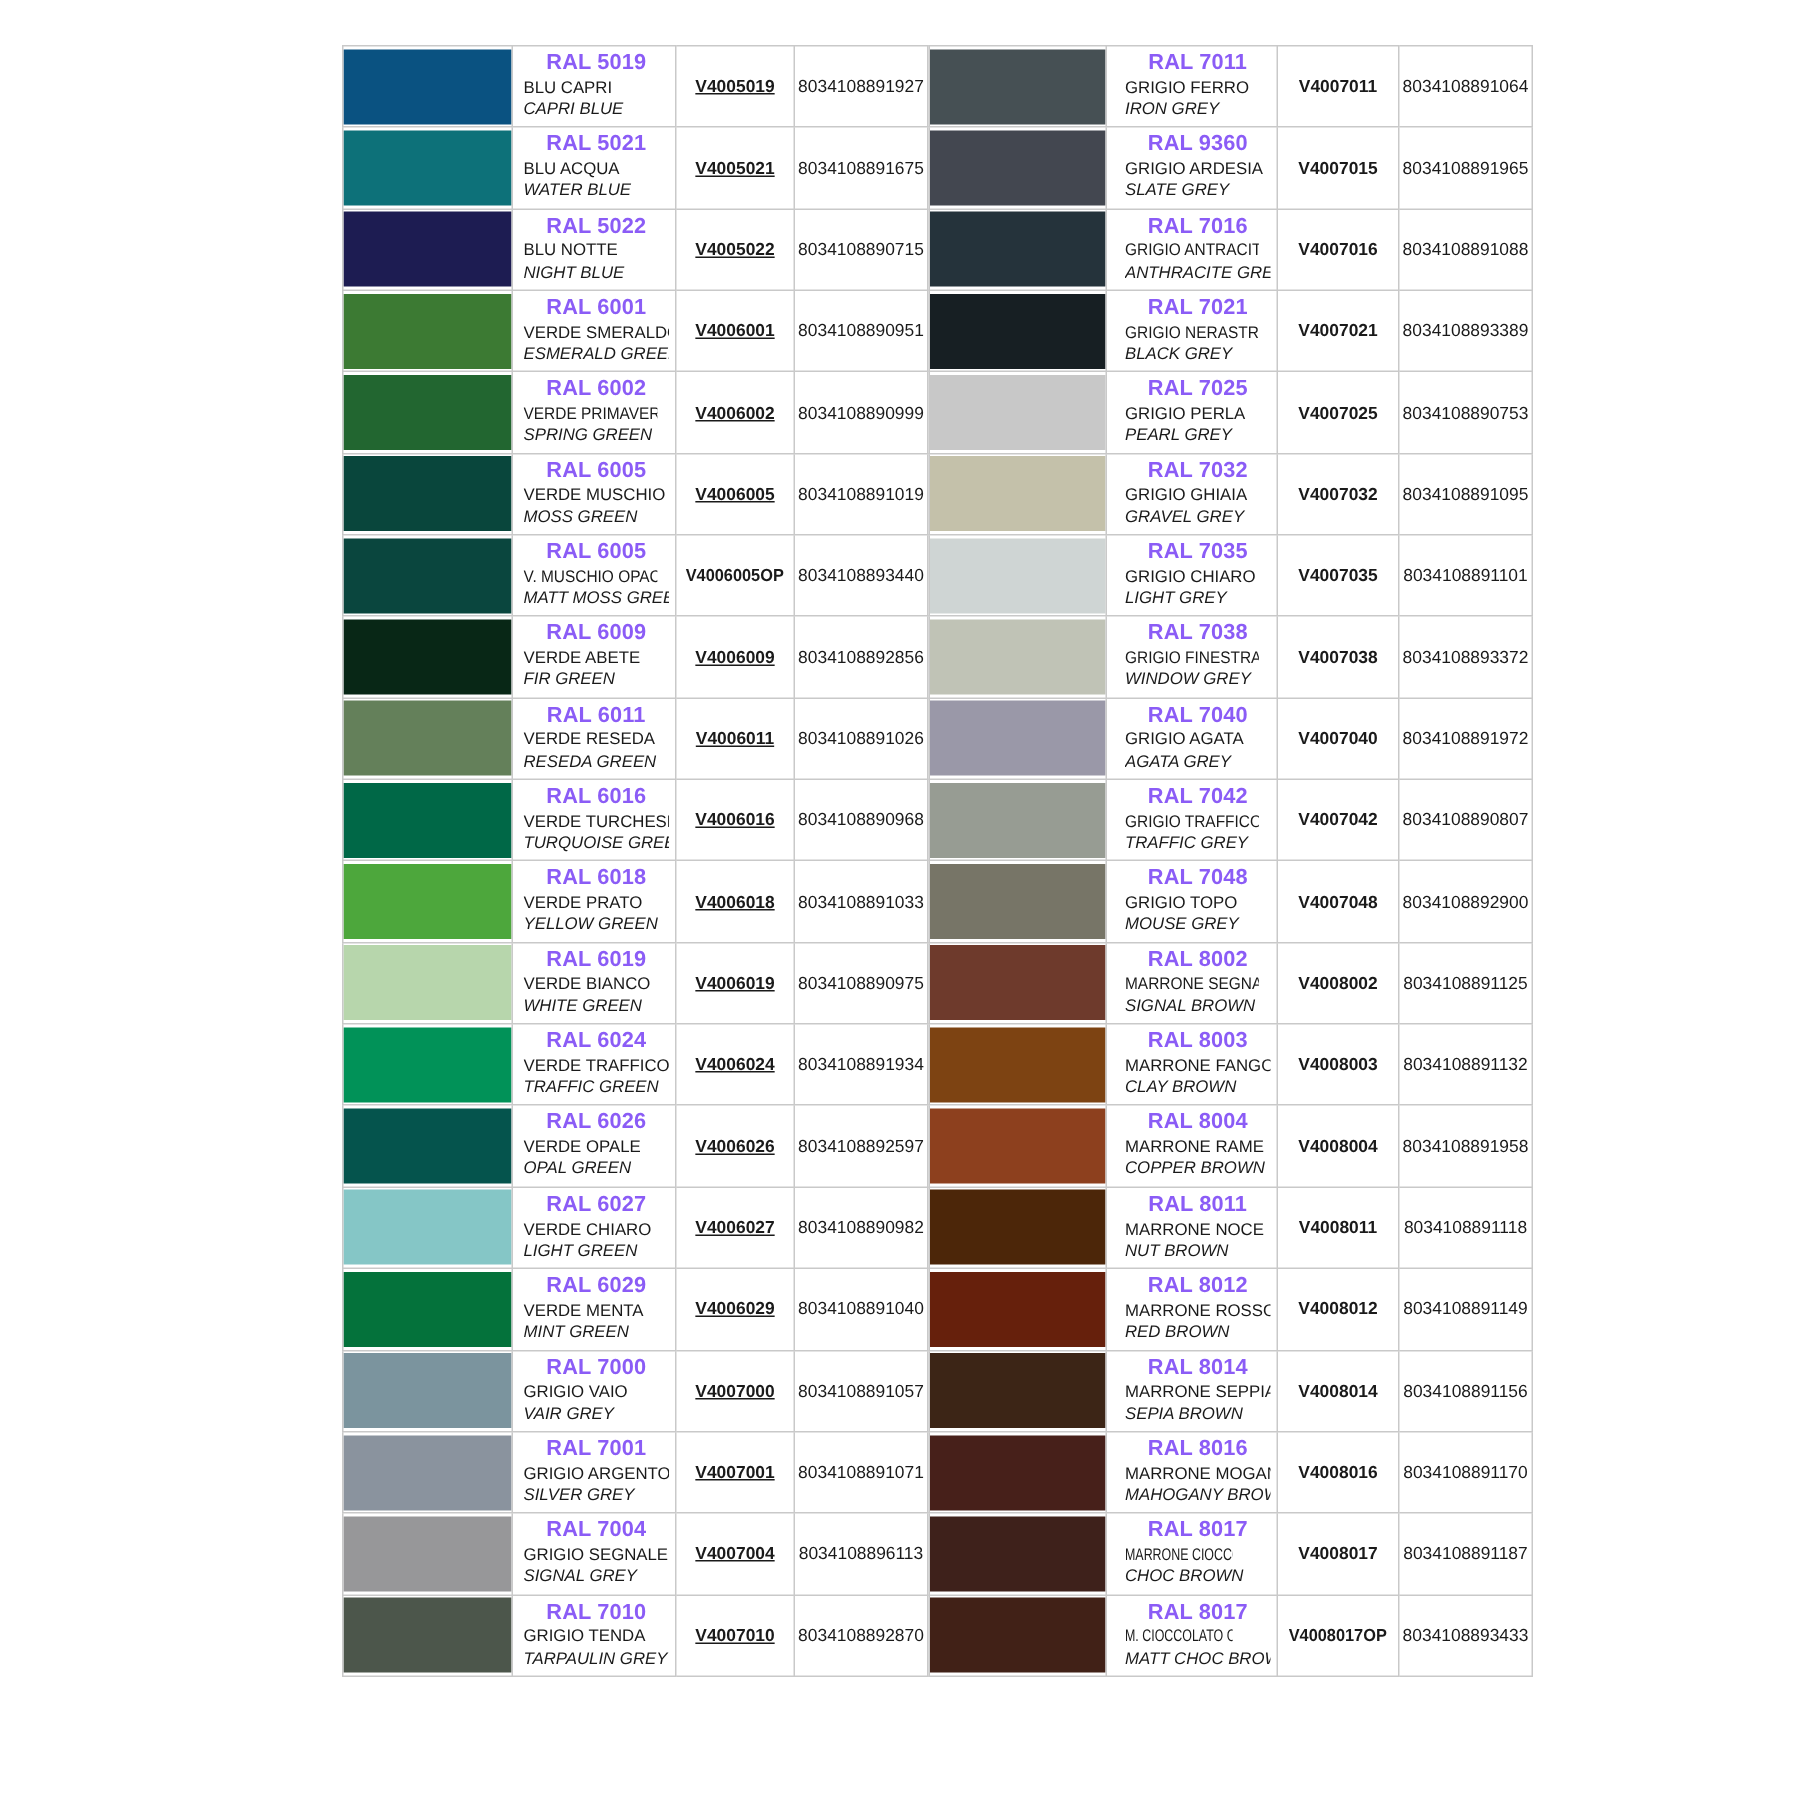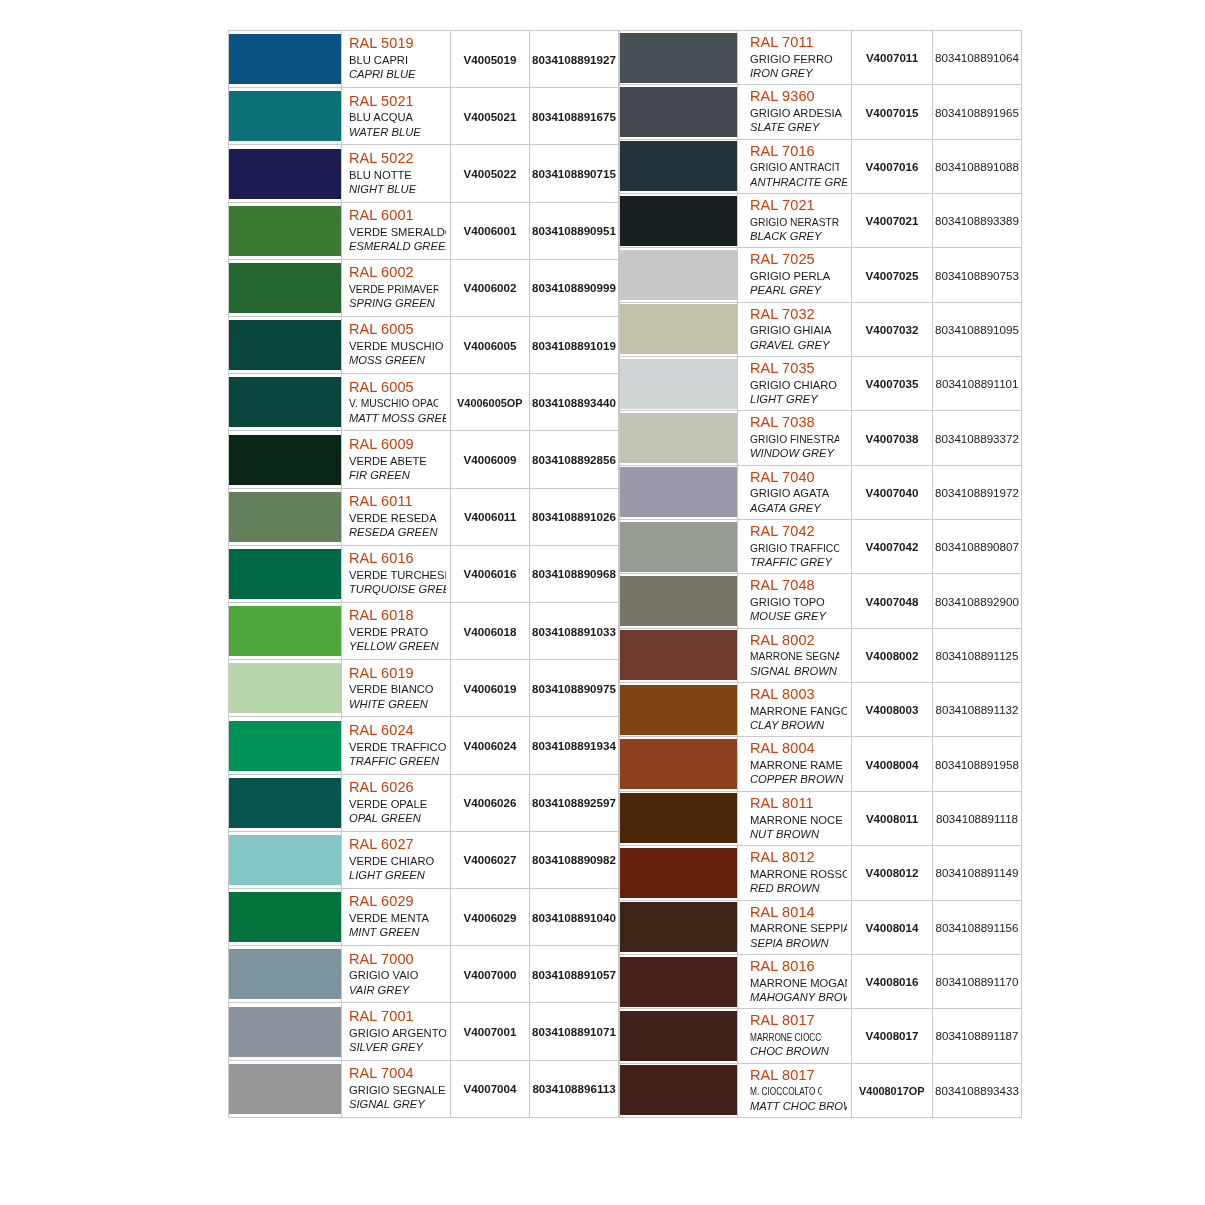--- a/index.html
+++ b/index.html
@@ -70,25 +70,26 @@
     width: 95px;
     padding: 3px 4px 4px 7px;
     line-height: 1.0;
   }
   .left td.name-cell  { width: 97px; }
   .right td.name-cell { width: 97px; padding-left: 12px; }
 
   .ral-code {
     display: block;
     font-size: 14.5px;
-    font-weight: normal;
-    color: #c2410c;
+    font-weight: bold;
+    color: #8b5cf6;
     letter-spacing: 0.1px;
     line-height: 1.22;
     white-space: nowrap;
+    text-align: center;
   }
   .name-it {
     display: block;
     font-size: 11.2px;
     font-weight: normal;
     color: #1a1a1a;
     line-height: 1.28;
     white-space: nowrap;
     overflow: hidden;
   }
@@ -108,34 +109,34 @@
 
   
   td.code-cell {
     width: 78px;
     text-align: center;
     font-size: 11.6px;
     font-weight: bold;
     color: #1a1a1a;
     white-space: nowrap;
   }
-  .left td.code-cell  { width: 78px; }
+  .left td.code-cell  { width: 78px; text-decoration: underline; }
   .right td.code-cell { width: 80px; }
   td.code-cell .shrink { display: inline-block; transform: scaleX(0.94); }
 
   
   td.ean-cell {
     width: 90px;
     text-align: center;
     font-size: 11.6px;
     font-weight: normal;
     color: #1a1a1a;
     white-space: nowrap;
   }
-  .left td.ean-cell  { width: 88px; font-weight: bold; }
+  .left td.ean-cell  { width: 88px; }
   .right td.ean-cell { width: 88px; margin-left: 28px; }
 </style>
 </head>
 <body>
 
 <div id="page">
   <div class="columns">
 
     <table class="ral-table left">
       <tbody>
@@ -360,20 +361,32 @@
               <span class="swatch" style="background: rgb(151, 151, 153);"></span>
             </td>
             <td class="name-cell">
               <span class="ral-code">RAL 7004</span>
               <span class="name-it">GRIGIO SEGNALE</span>
               <span class="name-en">SIGNAL GREY</span>
             </td>
             <td class="code-cell"><span>V4007004</span></td>
             <td class="ean-cell"><span>8034108896113</span></td>
           </tr>
+          <tr>
+            <td class="swatch-cell">
+              <span class="swatch" style="background: rgb(76, 86, 75);"></span>
+            </td>
+            <td class="name-cell">
+              <span class="ral-code">RAL 7010</span>
+              <span class="name-it">GRIGIO TENDA</span>
+              <span class="name-en">TARPAULIN GREY</span>
+            </td>
+            <td class="code-cell"><span>V4007010</span></td>
+            <td class="ean-cell"><span>8034108892870</span></td>
+          </tr>
         </tbody>
     </table>
 
     <table class="ral-table right">
       <tbody>
           <tr>
             <td class="swatch-cell">
               <span class="swatch" style="background: rgb(70, 80, 84);"></span>
             </td>
             <td class="name-cell">

